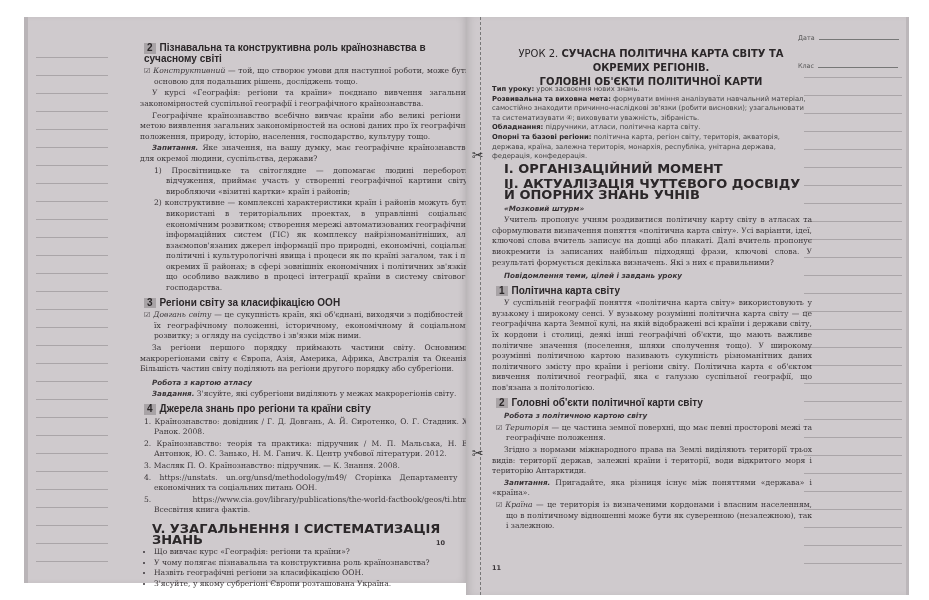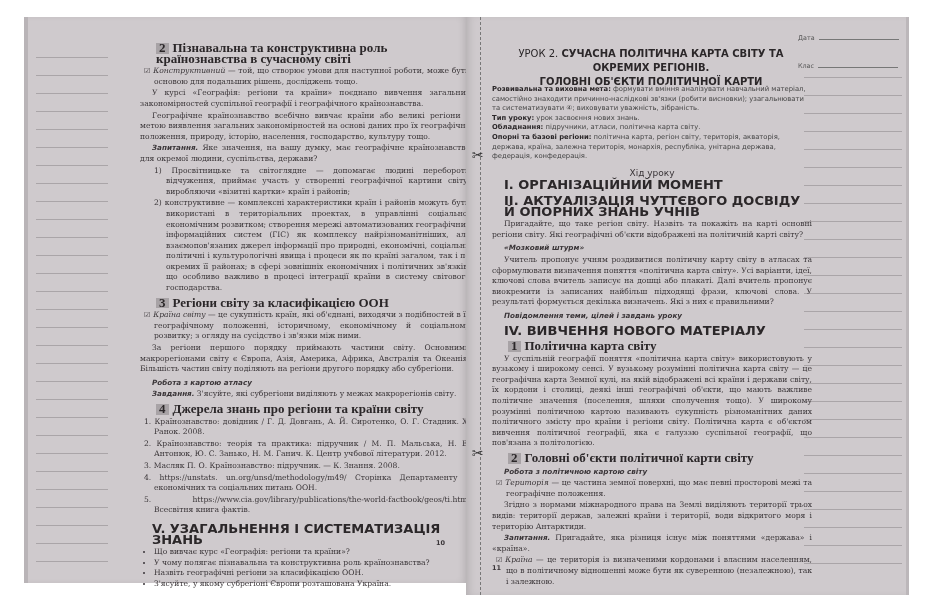--- a/index.html
+++ b/index.html
@@ -11,21 +11,21 @@
     position:absolute; top:17px; height:566px; background:#cfcacd;
   }
   #page-left { left:24px; width:440px; border-left:4px solid #b9b4b7; box-shadow: inset -6px 0 8px -4px rgba(0,0,0,0.18); }
   #page-right { left:466px; width:440px; height:578px; top:17px; box-shadow: inset 6px 0 8px -4px rgba(0,0,0,0.15); border-right:3px solid #bcb7ba; }
   .gutter { position:absolute; left:463px; top:17px; width:4px; height:566px; background:#a9a4a7; }
   .ruled { position:absolute; height:1px; background:#aaa5a8; }
   .cutline { position:absolute; left:14px; top:0; bottom:0; width:0; border-left:1px dashed #777; }
   .scissors { position:absolute; left:6px; font-size:14px; color:#333; font-family:"DejaVu Sans",sans-serif; }
   .content { position:absolute; font-size:7.6px; line-height:10.6px; }
   .lc { left:112px; top:22px; width:330px; }
-  .sec { font-family:Liberation Serif, serif; font-weight:bold; font-size:13px; margin:4px 0 2px 16px; color:#2b2729; }
+  .sec { font-family:Liberation Sans, sans-serif; font-weight:bold; font-size:10px; margin:4px 0 2px 4px; color:#2b2729; }
   .badge { display:inline-block; background:#a8a3a6; padding:0 3px; margin-right:4px; font-weight:bold; }
   .chk { font-family:"DejaVu Sans",sans-serif; font-size:7px; margin-right:3px; }
   .term { font-style:italic; }
   p { margin:0 0 1px 0; text-align:justify; }
   .ind { text-indent:12px; }
   .hang { padding-left:26px; text-indent:-12px; }
   .hang2 { padding-left:14px; text-indent:-10px; }
   .ital-b { font-family:"DejaVu Sans",sans-serif; font-style:italic; font-weight:bold; font-size:7.2px; margin:3px 0 1px 12px; }
   .kw { font-family:"DejaVu Sans",sans-serif; font-style:italic; font-weight:bold; font-size:7.2px; }
   .heading { font-family:"DejaVu Sans",sans-serif; font-weight:bold; font-size:13px; margin:8px 0 2px 12px; color:#2b2729;}
@@ -88,21 +88,21 @@
     <p class="ind">У курсі «Географія: регіони та країни» поєднано вивчення загальних закономірностей суспільної географії і географічного країнознавства.</p>
     <p class="ind">Географічне країнознавство всебічно вивчає країни або великі регіони з метою виявлення загальних закономірностей на основі даних про їх географічне положення, природу, історію, населення, господарство, культуру тощо.</p>
     <p class="ind"><span class="kw">Запитання.</span><span> Яке значення, на вашу думку, має географічне країнознавство для окремої людини, суспільства, держави?</span></p>
     <p class="hang">1) Просвітницьке та світоглядне — допомагає людині перебороти відчуження, приймає участь у створенні географічної картини світу, виробляючи «візитні картки» країн і районів;</p>
     <p class="hang">2) конструктивне — комплексні характеристики країн і районів можуть бути використані в територіальних проектах, в управлінні соціально-економічним розвитком; створення мережі автоматизованих географічних інформаційних систем (ГІС) як комплексу найрізноманітніших, але взаємопов'язаних джерел інформації про природні, економічні, соціальні, політичні і культурологічні явища і процеси як по країні загалом, так і по окремих її районах; в сфері зовнішніх економічних і політичних зв'язків, що особливо важливо в процесі інтеграції країни в систему світового господарства.</p>
 
     <div class="sec">
       <span class="badge">3</span><span>Регіони світу за класифікацією ООН</span>
     </div>
     <p class="hang2">
-      <span class="chk">☑</span><span class="term">Країна світу</span><span> — це сукупність країн, які об'єднані, виходячи з подібностей в їх географічному положенні, історичному, економічному й соціальному розвитку; з огляду на сусідство і зв'язки між ними.</span>
+      <span class="chk">☑</span><span class="term">Довгань світу</span><span> — це сукупність країн, які об'єднані, виходячи з подібностей в їх географічному положенні, історичному, економічному й соціальному розвитку; з огляду на сусідство і зв'язки між ними.</span>
     </p>
     <p class="ind">За регіони першого порядку приймають частини світу. Основними макрорегіонами світу є Європа, Азія, Америка, Африка, Австралія та Океанія. Більшість частин світу поділяють на регіони другого порядку або субрегіони.</p>
     <div class="ital-b">Робота з картою атласу</div>
     <p class="ind"><span class="kw">Завдання.</span><span> З'ясуйте, які субрегіони виділяють у межах макрорегіонів світу.</span></p>
 
     <div class="sec">
       <span class="badge">4</span><span>Джерела знань про регіони та країни світу</span>
     </div>
     <p class="hang2">1. Країнознавство: довідник / Г. Д. Довгань, А. Й. Сиротенко, О. Г. Стадник. Х. Ранок. 2008.</p>
     <p class="hang2">2. Країнознавство: теорія та практика: підручник / М. П. Мальська, Н. В. Антонюк, Ю. С. Занько, Н. М. Ганич. К. Центр учбової літератури. 2012.</p>
@@ -160,33 +160,30 @@
   </div>
 
   <div class="title-wrap" style="left:30px;top:30px;width:310px">
     <span>УРОК 2. </span><b>СУЧАСНА ПОЛІТИЧНА КАРТА СВІТУ ТА ОКРЕМИХ РЕГІОНІВ.</b><br>
     <b>ГОЛОВНІ ОБ'ЄКТИ ПОЛІТИЧНОЇ КАРТИ</b>
   </div>
   <div class="meta" style="left:332px;top:17px"><span>Дата</span><span class="line"></span></div>
   <div class="meta" style="left:332px;top:45px"><span>Клас</span><span class="line"></span></div>
 
   <div class="content" style="left:26px;top:68px;width:320px">
+    <div class="info"><b>Тип уроку:</b><span> урок засвоєння нових знань.</span></div>
     <div class="info"><b>Розвивальна та виховна мета:</b><span> формувати вміння аналізувати навчальний матеріал, самостійно знаходити причинно-наслідкові зв'язки (робити висновки); узагальнювати та систематизувати ④; виховувати уважність, зібраність.</span></div>
-    <div class="info"><b>Тип уроку:</b><span> урок засвоєння нових знань.</span></div>
     <div class="info"><b>Обладнання:</b><span> підручники, атласи, політична карта світу.</span></div>
     <div class="info"><b>Опорні та базові регіони:</b><span> політична карта, регіон світу, територія, акваторія, держава, країна, залежна територія, монархія, республіка, унітарна держава, федерація, конфедерація.</span></div>
 
-    <div class="center-h">Хід уроку</div>
     <div class="heading" style="margin-top:2px">І. ОРГАНІЗАЦІЙНИЙ МОМЕНТ</div>
     <div class="heading" style="margin-top:5px">ІІ. АКТУАЛІЗАЦІЯ ЧУТТЄВОГО ДОСВІДУ Й ОПОРНИХ ЗНАНЬ УЧНІВ</div>
-    <p class="ind">Пригадайте, що таке регіон світу. Назвіть та покажіть на карті основні регіони світу. Які географічні об'єкти відображені на політичній карті світу?</p>
     <div class="ital-b">«Мозковий штурм»</div>
     <p class="ind">Учитель пропонує учням роздивитися політичну карту світу в атласах та сформулювати визначення поняття «політична карта світу». Усі варіанти, ідеї, ключові слова вчитель записує на дошці або плакаті. Далі вчитель пропонує виокремити із записаних найбільш підходящі фрази, ключові слова. У результаті формується декілька визначень. Які з них є правильними?</p>
     <div class="ital-b">Повідомлення теми, цілей і завдань уроку</div>
-    <div class="heading" style="margin-top:5px">IV. ВИВЧЕННЯ НОВОГО МАТЕРІАЛУ</div>
     <div class="sec"><span class="badge">1</span><span>Політична карта світу</span></div>
     <p class="ind">У суспільній географії поняття «політична карта світу» використовують у вузькому і широкому сенсі. У вузькому розумінні політична карта світу — це географічна карта Земної кулі, на якій відображені всі країни і держави світу, їх кордони і столиці, деякі інші географічні об'єкти, що мають важливе політичне значення (поселення, шляхи сполучення тощо). У широкому розумінні політичною картою називають сукупність різноманітних даних політичного змісту про країни і регіони світу. Політична карта є об'єктом вивчення політичної географії, яка є галуззю суспільної географії, що пов'язана з політологією.</p>
     <div class="sec"><span class="badge">2</span><span>Головні об'єкти політичної карти світу</span></div>
     <div class="ital-b">Робота з політичною картою світу</div>
     <p class="hang2"><span class="chk">☑</span><span class="term">Територія</span><span> — це частина земної поверхні, що має певні просторові межі та географічне положення.</span></p>
     <p class="ind">Згідно з нормами міжнародного права на Землі виділяють території трьох видів: території держав, залежні країни і території, води відкритого моря і територію Антарктиди.</p>
     <p class="ind"><span class="kw">Запитання.</span><span> Пригадайте, яка різниця існує між поняттями «держава» і «країна».</span></p>
     <p class="hang2"><span class="chk">☑</span><span class="term">Країна</span><span> — це територія із визначеними кордонами і власним населенням, що в політичному відношенні може бути як суверенною (незалежною), так і залежною.</span></p>
 
   </div>

